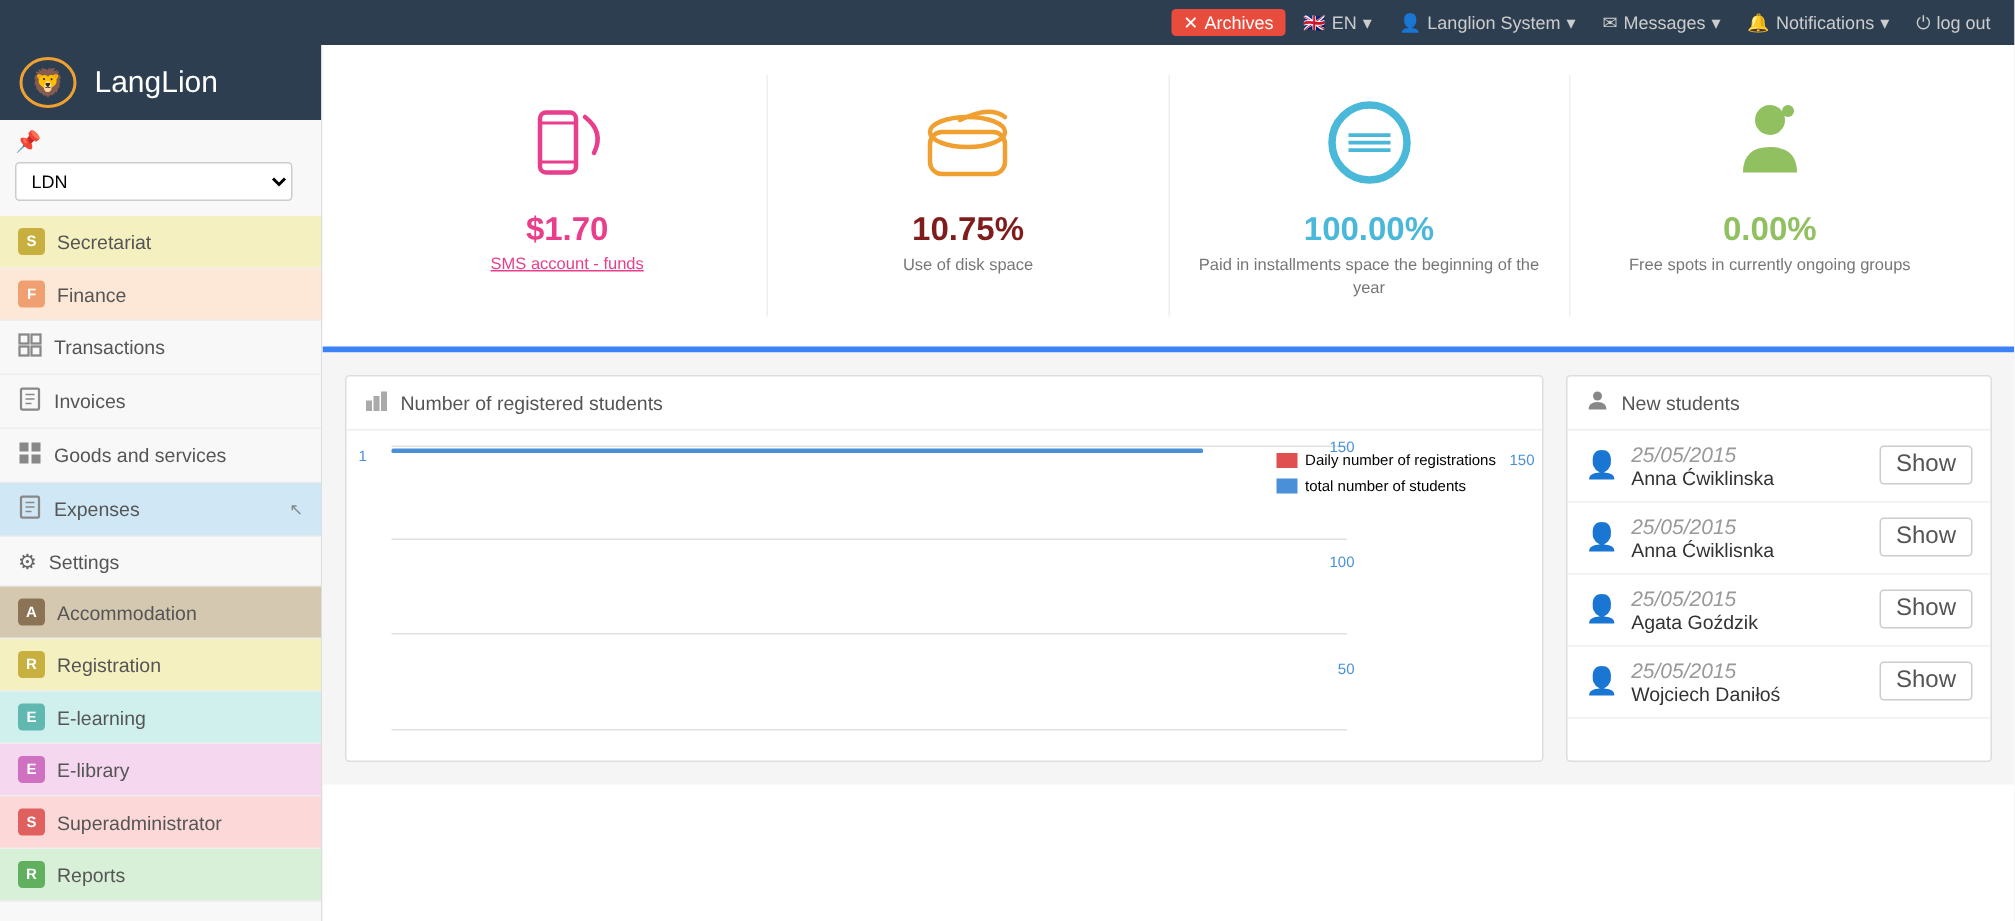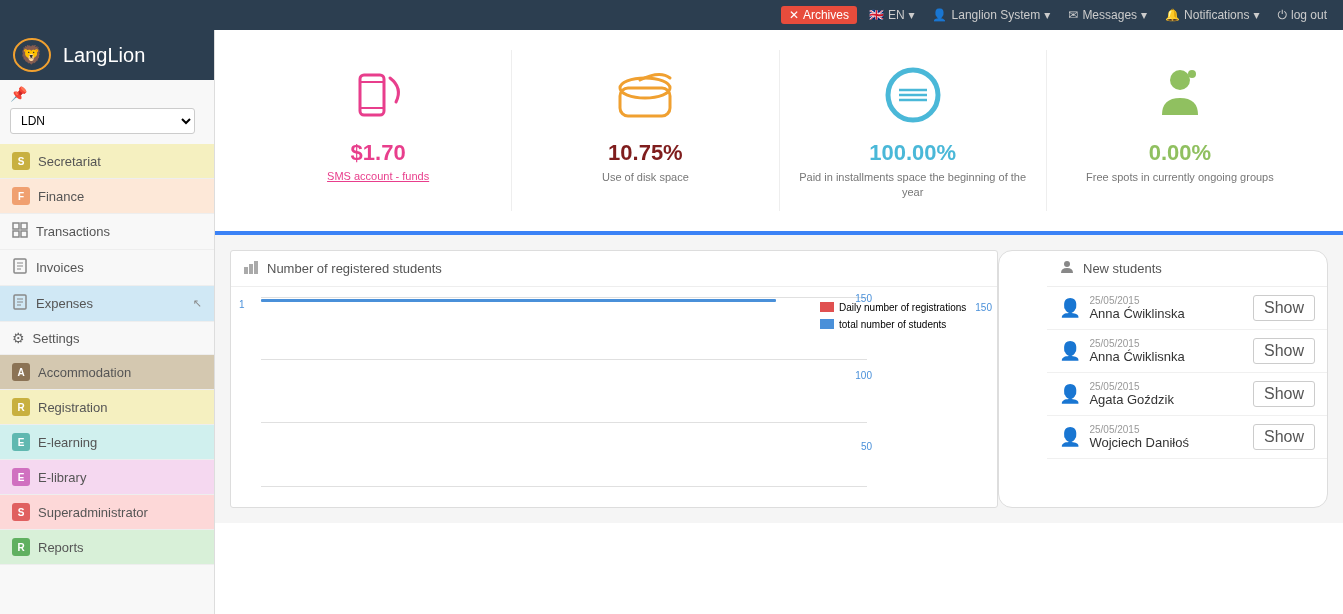--- a/index.html
+++ b/index.html
@@ -144,20 +144,21 @@
     }
     .stat-card:last-child { border-right: none; }
     .stat-icon { height: 70px; display: flex; align-items: center; justify-content: center; margin-bottom: 10px; }
     .stat-value { font-size: 22px; font-weight: bold; margin-bottom: 4px; }
     .stat-label { font-size: 11px; color: #777; line-height: 1.4; }
     .stat-link { font-size: 11px; text-decoration: underline; cursor: pointer; }
 
     
     .charts-row {
       display: flex;
+      gap: 15px;
       padding: 15px;
       background: #f5f5f5;
     }
     .chart-panel {
       background: white;
       border: 1px solid #ddd;
       border-radius: 3px;
       flex: 1;
     }
     .chart-header {
@@ -179,45 +180,44 @@
       gap: 5px;
     }
     .legend-color {
       width: 14px;
       height: 10px;
       flex-shrink: 0;
     }
 
     
     .students-panel {
-      width: 330px;
+      width: 284px;
       background: white;
       border: 1px solid #ddd;
-      border-radius: 14px;
+      border-radius: 3px;
       flex-shrink: 0;
-      padding-left: 48px;
     }
     .students-header {
       display: flex;
       align-items: center;
       gap: 8px;
       padding: 8px 12px;
       border-bottom: 1px solid #eee;
       font-size: 13px;
       color: #555;
     }
     .student-item {
       display: flex;
       align-items: center;
       padding: 8px 12px;
       border-bottom: 1px solid #f0f0f0;
       gap: 8px;
     }
     .student-info { flex: 1; }
-    .student-date { font-size: 10px; color: #999; }
+    .student-date { font-size: 14px; color: #999; font-style: italic; }
     .student-name { font-size: 13px; color: #333; font-weight: 500; }
     .show-btn {
       background: white;
       border: 1px solid #ccc;
       padding: 3px 10px;
       font-size: 16px;
       cursor: pointer;
       border-radius: 3px;
       color: #555;
       flex-shrink: 0;
@@ -306,20 +306,31 @@
           <svg width="16" height="16" viewBox="0 0 16 16">
               <rect x="2" y="1" width="12" height="14" rx="1" fill="none" stroke="#888" stroke-width="1.5"></rect>
               <line x1="5" y1="5" x2="11" y2="5" stroke="#888" stroke-width="1"></line>
               <line x1="5" y1="8" x2="11" y2="8" stroke="#888" stroke-width="1"></line>
               <line x1="5" y1="11" x2="9" y2="11" stroke="#888" stroke-width="1"></line>
             </svg>
         </span>
         <span>Invoices</span>
       </div>
 
+      <div class="nav-item">
+        <span class="nav-icon">
+          <svg width="16" height="16" viewBox="0 0 16 16">
+              <rect x="1" y="1" width="6" height="6" fill="#888"></rect>
+              <rect x="9" y="1" width="6" height="6" fill="#888"></rect>
+              <rect x="1" y="9" width="6" height="6" fill="#888"></rect>
+              <rect x="9" y="9" width="6" height="6" fill="#888"></rect>
+            </svg>
+        </span>
+        <span>Goods and services</span>
+      </div>
 
       <div class="nav-item active" style="background:#d0e8f5;">
         <span class="nav-icon">
           <svg width="16" height="16" viewBox="0 0 16 16">
               <rect x="2" y="1" width="12" height="14" rx="1" fill="none" stroke="#888" stroke-width="1.5"></rect>
               <line x1="5" y1="5" x2="11" y2="5" stroke="#888" stroke-width="1"></line>
               <line x1="5" y1="8" x2="11" y2="8" stroke="#888" stroke-width="1"></line>
               <line x1="5" y1="11" x2="9" y2="11" stroke="#888" stroke-width="1"></line>
             </svg>
         </span>

